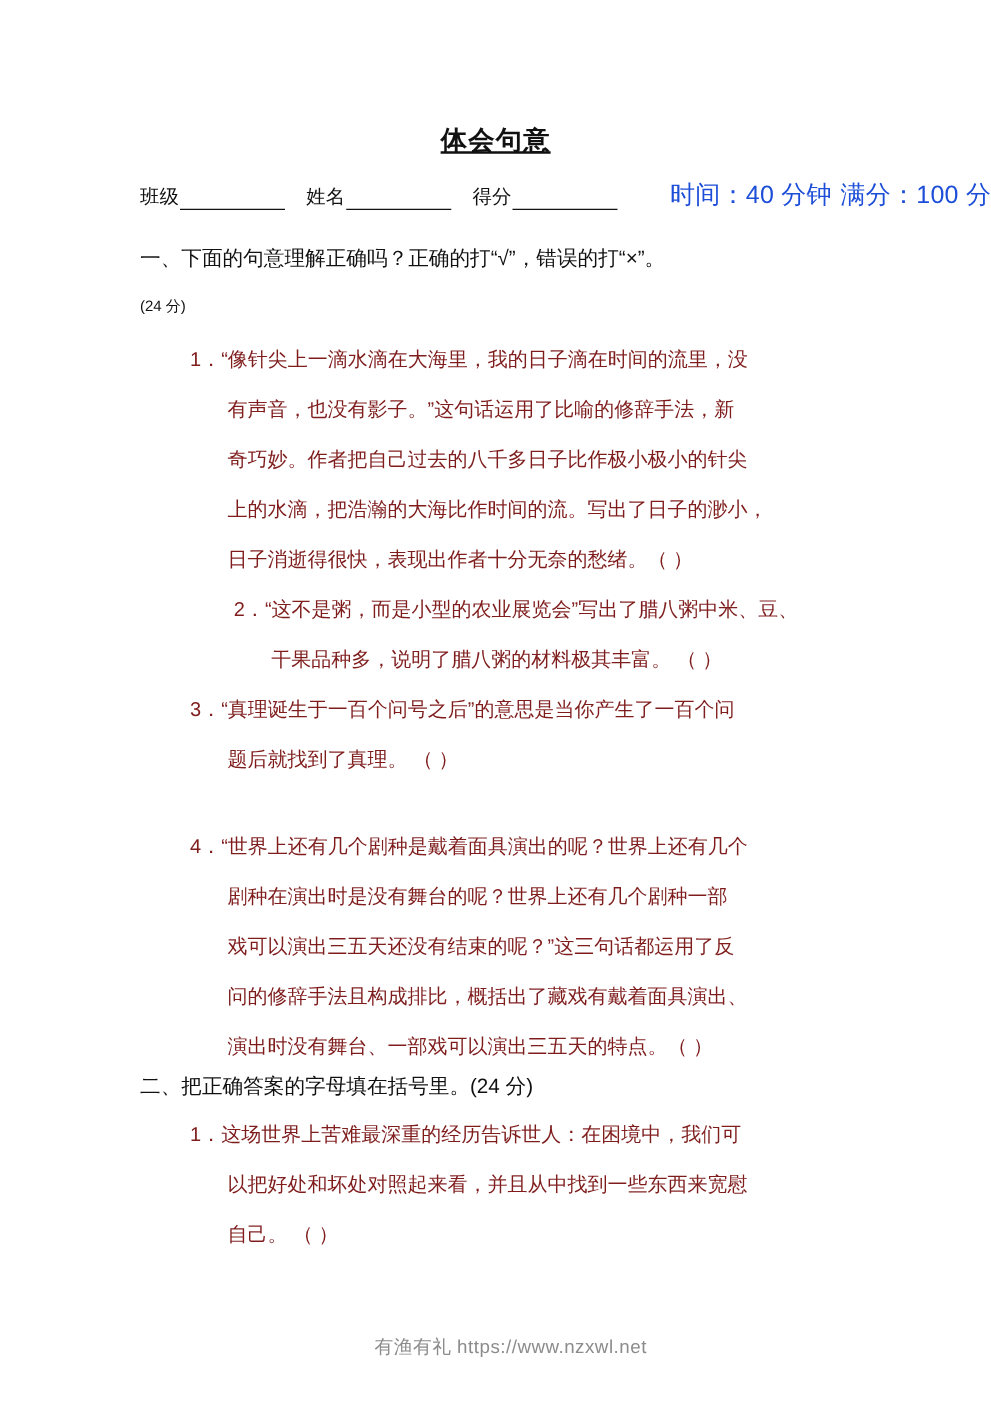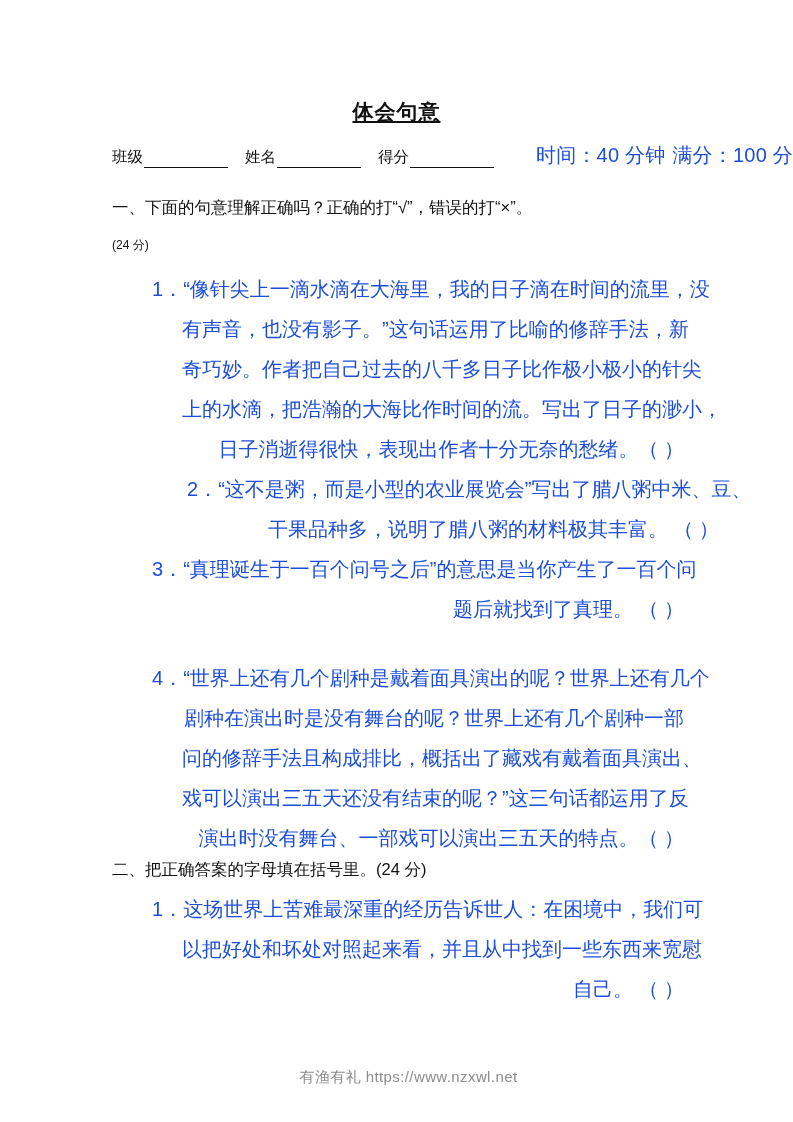--- a/index.html
+++ b/index.html
@@ -85,24 +85,23 @@
   }
   .sub-points {
     font-size: 12px;
     line-height: 28px;
     color: #111111;
   }
   .qitem {
     position: absolute;
     left: 152px;
     width: 532px;
-    font-size: 20px;
+    font-size: 16px;
     line-height: 40px;
-    color: #1d4ed8;
-    text-align: right;
+    color: #7f1d1d;
   }
   .qitem .qline {
     display: block;
     height: 40px;
     white-space: nowrap;
   }
   .qline.indent { padding-left: 30px; }
 
   
   .footer-wm {
@@ -161,22 +160,22 @@
   </div>
 
   <div class="qitem" style="top:549px;">
     <span class="qline"><span>3．</span><span>“真理诞生于一百个问号之后”的意思是当你产生了一百个问</span></span>
     <span class="qline indent">题后就找到了真理。                   （    ）</span>
   </div>
 
   <div class="qitem" style="top:658px;">
     <span class="qline"><span>4．</span><span>“世界上还有几个剧种是戴着面具演出的呢？世界上还有几个</span></span>
     <span class="qline indent">剧种在演出时是没有舞台的呢？世界上还有几个剧种一部</span>
+    <span class="qline indent">戏可以演出三五天还没有结束的呢？”这三句话都运用了反</span>
     <span class="qline indent">问的修辞手法且构成排比，概括出了藏戏有戴着面具演出、</span>
-    <span class="qline indent">戏可以演出三五天还没有结束的呢？”这三句话都运用了反</span>
     <span class="qline indent">演出时没有舞台、一部戏可以演出三五天的特点。（    ）</span>
   </div>
 
   <div class="block" style="top:855px;">
     <div class="section-head">二、把正确答案的字母填在括号里。(24 分)</div>
   </div>
 
   <div class="qitem" style="top:889px;">
     <span class="qline"><span>1．</span><span>这场世界上苦难最深重的经历告诉世人：在困境中，我们可</span></span>
     <span class="qline indent">以把好处和坏处对照起来看，并且从中找到一些东西来宽慰</span>

